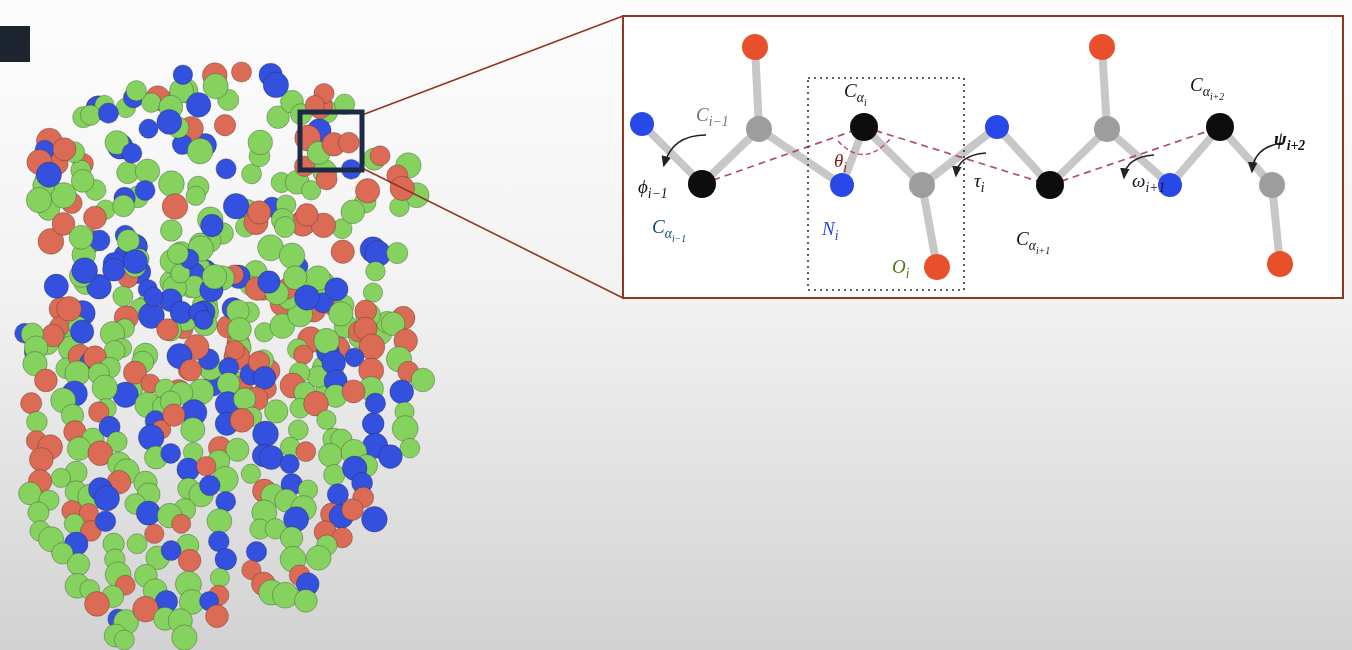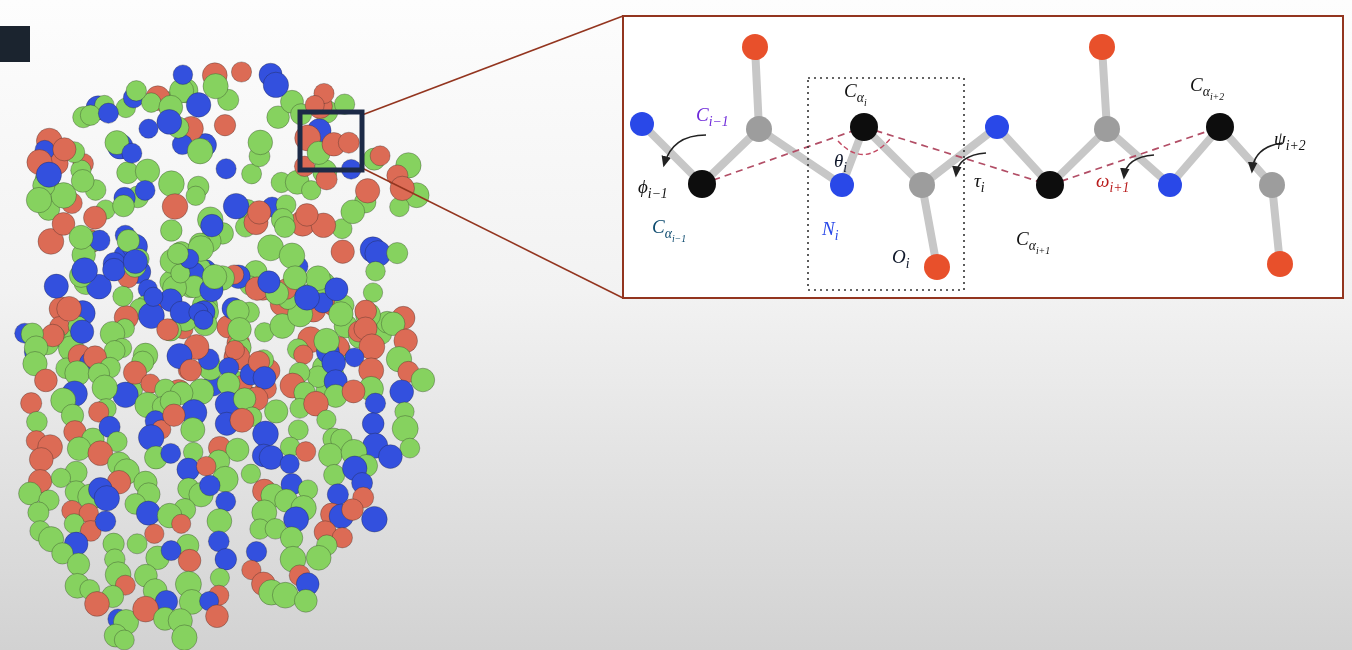--- a/index.html
+++ b/index.html
@@ -558,27 +558,27 @@
         <circle cx="546" cy="168" r="12" fill="#2948e8"></circle>
         <circle cx="596" cy="110" r="14" fill="#0d0d0d"></circle>
         <circle cx="648" cy="168" r="13" fill="#9d9d9d"></circle>
         <circle cx="656" cy="247" r="13" fill="#e8502b"></circle>
         <path d="M 82,118 Q 48,118 40,148" fill="none" stroke="#222222" stroke-width="1.6" marker-end="url(#arrh)"></path>
         <path d="M 362,136 Q 334,138 332,158" fill="none" stroke="#222222" stroke-width="1.6" marker-end="url(#arrh)"></path>
         <path d="M 530,138 Q 502,140 500,160" fill="none" stroke="#222222" stroke-width="1.6" marker-end="url(#arrh)"></path>
         <path d="M 658,126 Q 630,130 628,154" fill="none" stroke="#222222" stroke-width="1.6" marker-end="url(#arrh)"></path>
       </svg>
     <div id="labels">
-        <div class="mlabel" style="left: 72px; top: 88px; color: #6d28d9;">C<sub>i−1</sub></div>
+        <div class="mlabel" style="left: 72px; top: 88px; color: #737373;">C<sub>i−1</sub></div>
         <div class="mlabel" style="left: 14px; top: 160px; color: rgb(17, 17, 17); font-style: italic;">ϕ<sub>i−1</sub></div>
         <div class="mlabel" style="left: 28px; top: 200px; color: #0c4a6e;">C<sub>α<sub>i−1</sub></sub></div>
         <div class="mlabel" style="left: 198px; top: 202px; color: rgb(41, 72, 232);">N<sub>i</sub></div>
-        <div class="mlabel" style="left: 210px; top: 134px; color: #0f172a;">θ<sub>i</sub></div>
+        <div class="mlabel" style="left: 210px; top: 134px; color: #7f1d1d;">θ<sub>i</sub></div>
         <div class="mlabel" style="left: 220px; top: 64px; color: rgb(17, 17, 17);">C<sub>α<sub>i</sub></sub></div>
-        <div class="mlabel" style="left: 268px; top: 230px; color: #0f172a;">O<sub>i</sub></div>
+        <div class="mlabel" style="left: 268px; top: 240px; color: #4d7c0f;">O<sub>i</sub></div>
         <div class="mlabel" style="left: 350px; top: 154px; color: rgb(17, 17, 17); text-align: center;">τ<sub>i</sub></div>
         <div class="mlabel" style="left: 392px; top: 212px; color: rgb(17, 17, 17);">C<sub>α<sub>i+1</sub></sub></div>
-        <div class="mlabel" style="left: 472px; top: 154px; color: #b91c1c;">ω<sub>i+1</sub></div>
+        <div class="mlabel" style="left: 508px; top: 154px; color: #0f172a;">ω<sub>i+1</sub></div>
         <div class="mlabel" style="left: 566px; top: 58px; color: rgb(17, 17, 17); font-family: Liberation Serif, serif;">C<sub>α<sub>i+2</sub></sub></div>
-        <div class="mlabel" style="left: 650px; top: 112px; color: rgb(17, 17, 17);">ψ<sub>i+2</sub></div>
+        <div class="mlabel" style="left: 650px; top: 112px; color: rgb(17, 17, 17); font-weight: bold;">ψ<sub>i+2</sub></div>
       </div>
   </div>
 </div>
 
 </body></html>

